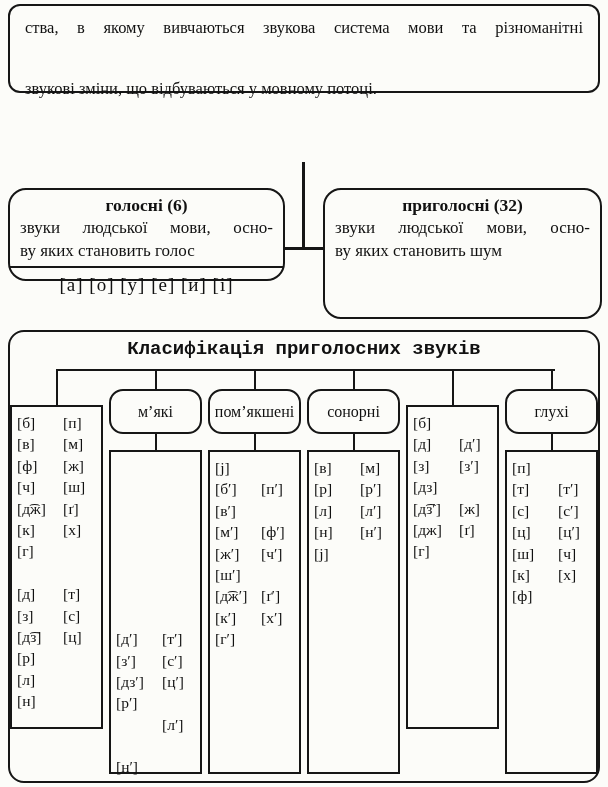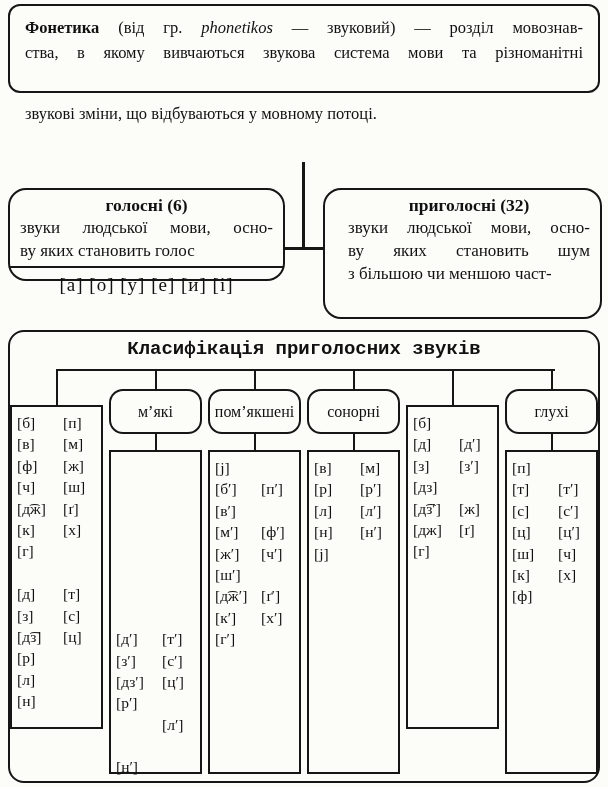--- a/index.html
+++ b/index.html
@@ -21,21 +21,21 @@
 
   
   .soundsbox { left:8px; top:100px; width:592px; height:62px; border-radius:24px;
     box-shadow:0 4px 0 -1px #161616; display:flex; align-items:center; justify-content:center; }
   .soundsbox .title { font-family:"Liberation Sans","DejaVu Sans",sans-serif; font-weight:bold; font-size:22px; }
 
   .line { position:absolute; background:#161616; }
 
   
   .vowelsbox { left:8px; top:188px; width:277px; height:93px; border-radius:18px; }
-  .consbox   { left:323px; top:188px; width:279px; height:131px; border-radius:18px;padding-left:13px; }
+  .consbox   { left:323px; top:188px; width:279px; height:131px; border-radius:18px; }
   .subtitle  { font-weight:bold; font-size:17.5px; text-align:center; padding-top:5px; }
   .desc { padding:0 10px; font-size:17px; line-height:23px; }
   .desc > div { text-align:justify; text-align-last:justify; white-space:nowrap; }
   .desc > div:last-child { text-align-last:left; }
   .vowel-divider { position:absolute; left:0; right:0; top:76px; height:2px; background:#161616; }
   .vowel-phonemes { position:absolute; left:0; right:0; top:84px; text-align:center; font-size:19px; letter-spacing:1px; }
 
   
   .classbox { left:8px; top:330px; width:592px; height:453px; border-radius:16px; }
   .class-title { position:absolute; left:0; right:0; top:338px; text-align:center;
@@ -53,21 +53,20 @@
   .prow { display:flex; height:21.4px; font-size:15.5px; line-height:21px; }
   .cl { display:inline-block; min-width:46px; }
   .cr { display:inline-block; }
 </style>
 </head>
 <body>
 
 <div class="page">
 
   <div class="box defbox">
-    <div class="def-line"><span class="def-term">Фонетика</span><span> (від гр. </span><span class="def-italic">phonetikos</span><span> — звуковий) — розділ мовознав-</span></div>
     <div class="def-line">ства, в якому вивчаються звукова система мови та різноманітні</div>
     <div class="def-line">звукові зміни, що відбуваються у мовному потоці.</div>
   </div>
 
 
   <div class="line" style="left:302px; top:162px; width:3px; height:87px;"></div>
   <div class="line" style="left:283px; top:247px; width:44px; height:3px;"></div>
 
   <div class="box vowelsbox">
     <div class="subtitle">голосні (6)</div>
@@ -77,21 +76,20 @@
       </div>
     <div class="vowel-divider"></div>
     <div class="vowel-phonemes">[а] [о] [у] [е] [и] [і]</div>
   </div>
 
   <div class="box consbox">
     <div class="subtitle">приголосні (32)</div>
     <div class="desc">
         <div>звуки людської мови, осно-</div>
         <div>ву яких становить шум</div>
-        <div>з більшою чи меншою част-</div>
       </div>
   </div>
 
   <div class="box classbox"></div>
   <div class="class-title">Класифікація приголосних звуків</div>
   <div class="line branch-h"></div>
 
   <div class="tracks" id="tracks">
       <div class="track">
         <div class="drop"></div>

